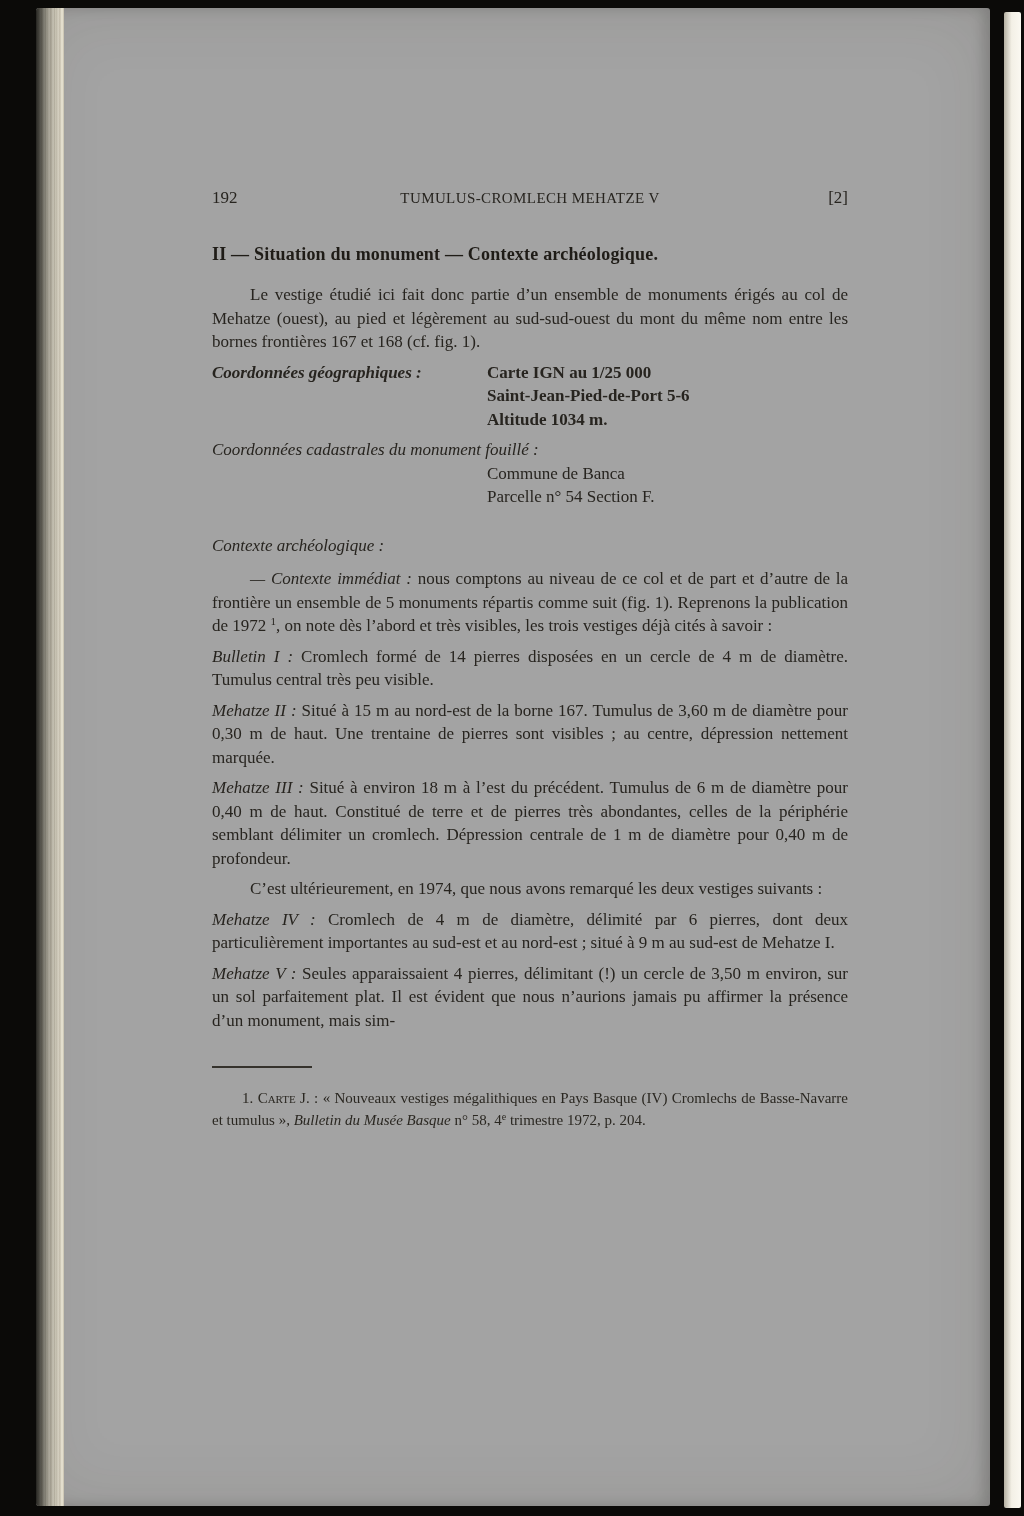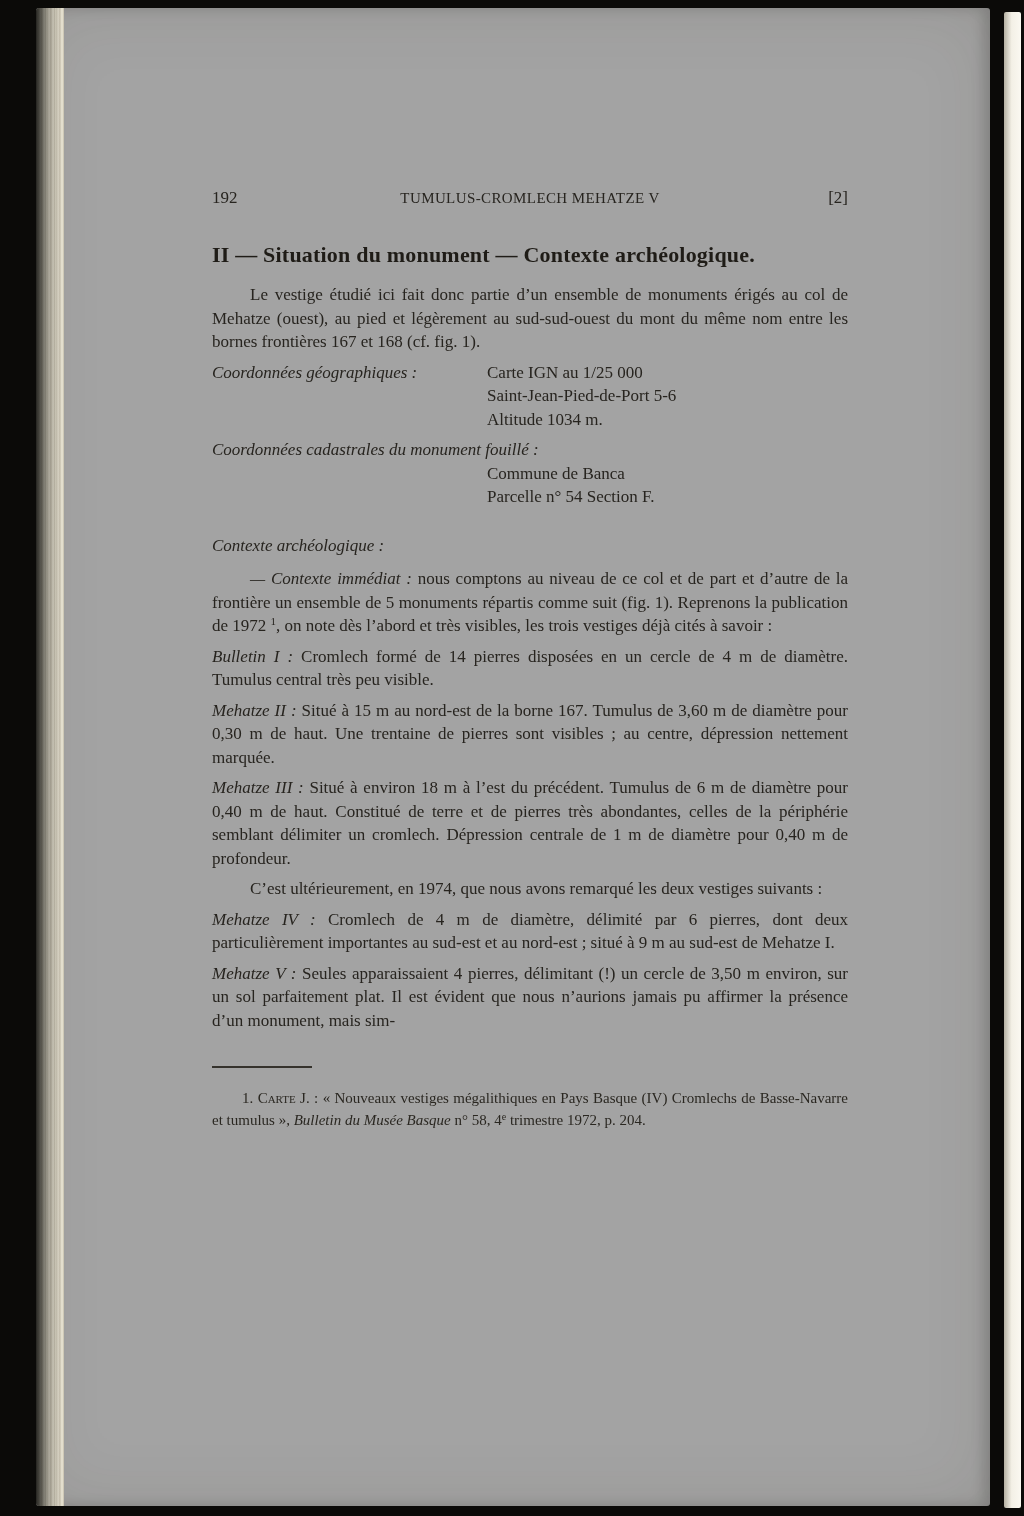--- a/index.html
+++ b/index.html
@@ -54,32 +54,32 @@
   }
   .running-header .pagenum { width:120px; }
   .running-header .rtitle {
     flex:1;
     text-align:center;
     letter-spacing:0.4px;
     font-size:15px;
   }
   .running-header .leafnum { width:120px; text-align:right; }
   .section-heading {
-    font-size:22px;
+    font-size:18px;
     font-weight:bold;
     text-align:left;
     color:#1f1c17;
     margin-bottom:17px;
     letter-spacing:0.2px;
   }
   p.para { margin-bottom:7px; }
   p.indent { text-indent:38px; }
   .it { font-style:italic; }
   .sc { font-variant:small-caps; }
-  .coord-block { text-align:left; margin-bottom:7px; }
+  .coord-block { text-align:left; margin-bottom:7px;font-weight:bold; }
   .coord-first .coord-label { display:inline-block; width:275px; font-style:italic; }
   .coord-vals { margin-left:275px; }
   .coord-vals div { white-space:nowrap; }
   .cad-block { text-align:left; margin-bottom:25px; }
   .contexte-heading {
     font-style:italic;
     text-align:left;
     margin-bottom:10px;
     margin-top:8px;
   }

